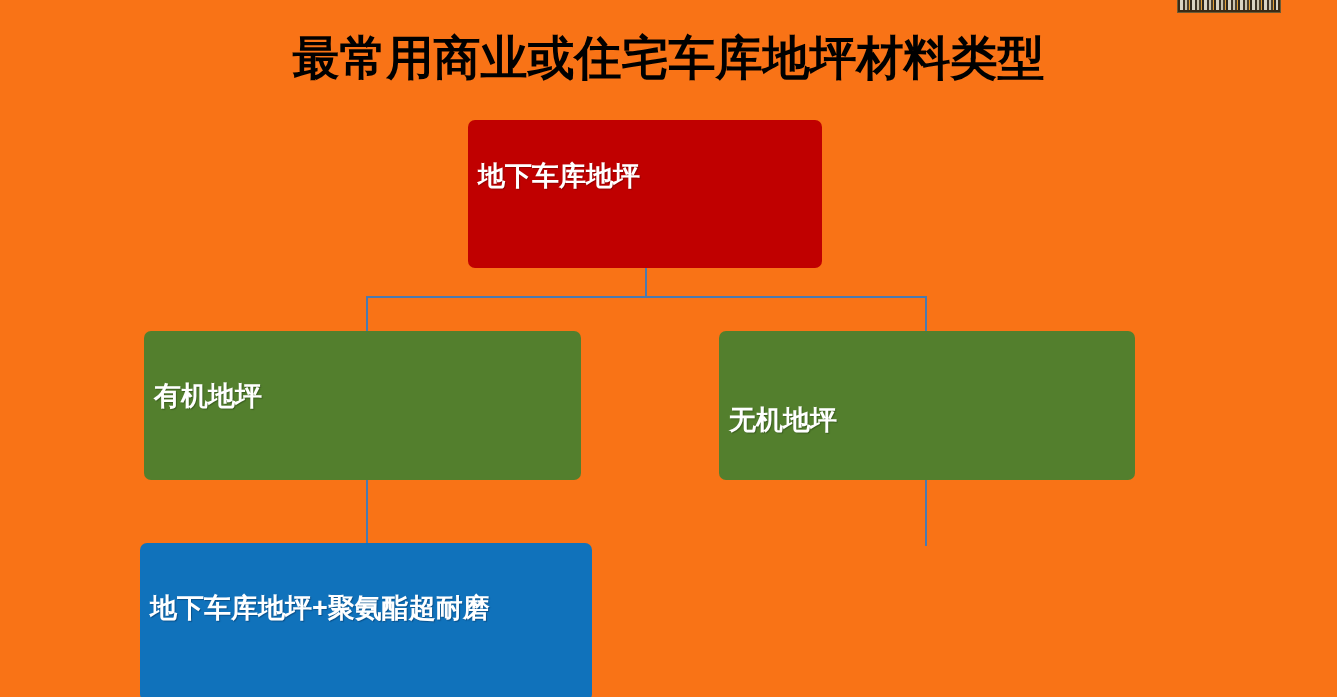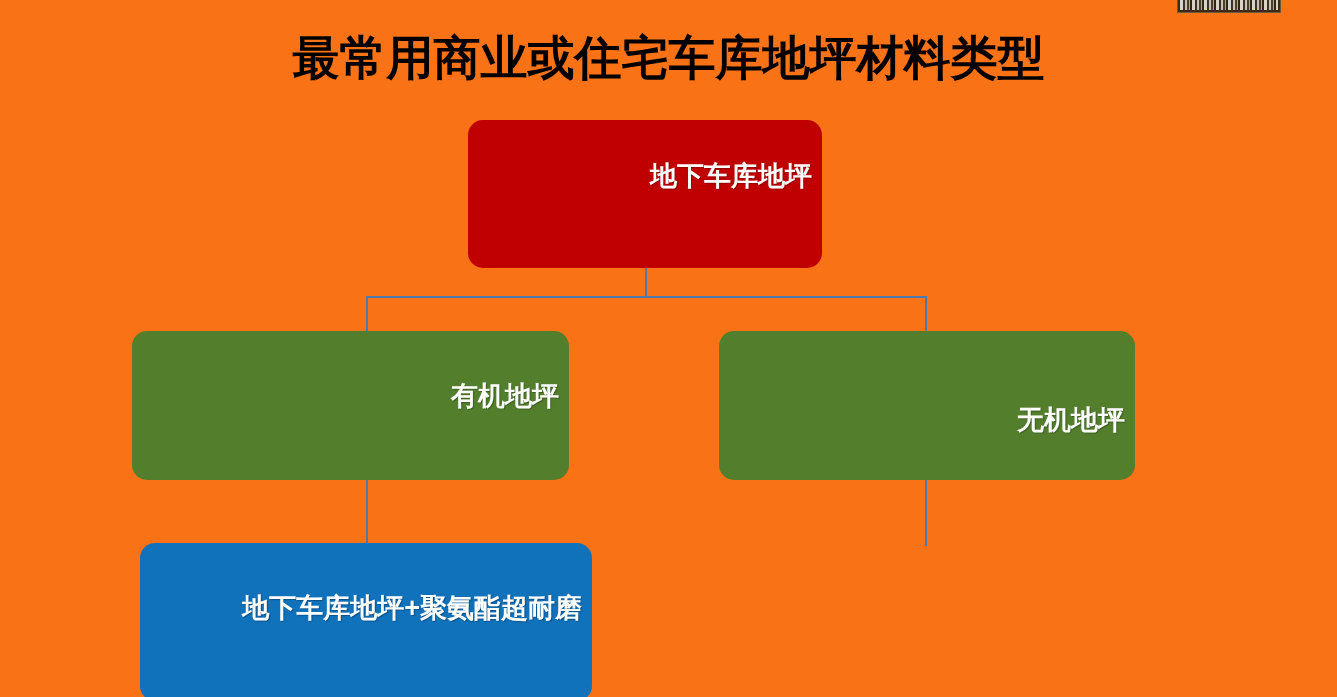--- a/index.html
+++ b/index.html
@@ -65,28 +65,27 @@
   .conn {
     position: absolute;
     background: #4a7ab0;
   }
   .conn-v { width: 2px; }
   .conn-h { height: 2px; }
 
   
   .node {
     position: absolute;
-    border-radius: 15px;
+    border-radius: 7px;
     display: flex;
     align-items: center;
     justify-content: center;
-    text-align: right;
+    text-align: left;
     font-weight: bold;
     box-sizing: border-box;
-    padding-left: 12px;
   }
   .node .node-label {
     display: block;
     width: 100%;
     padding: 0 10px;
     box-sizing: border-box;
     white-space: nowrap;
   }
 
   .node-root {
@@ -95,21 +94,21 @@
     width: 354px;
     height: 148px;
     background: #c00000;
     color: #ffffff;
     font-size: 27px;
     text-shadow: 1px 1px 1px rgba(90,0,0,0.45);
   }
   .node-root .node-label { transform: translateY(-18px); }
 
   .node-branch-left {
-    left: 132px;
+    left: 144px;
     top: 331px;
     width: 437px;
     height: 149px;
     background: #537f2d;
     color: #ffffff;
     font-size: 27px;
     text-shadow: 1px 1px 1px rgba(30,55,15,0.45);
   }
   .node-branch-left .node-label { transform: translateY(-10px); }
 

